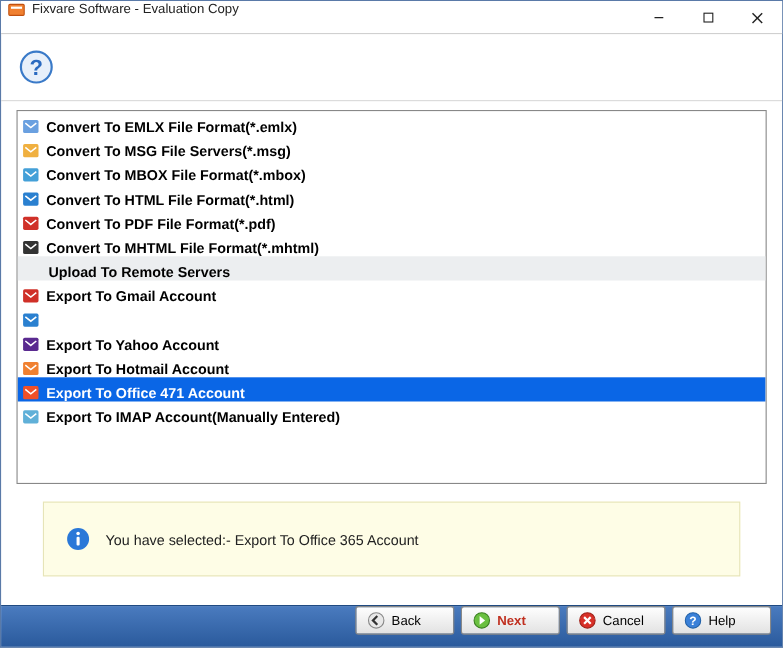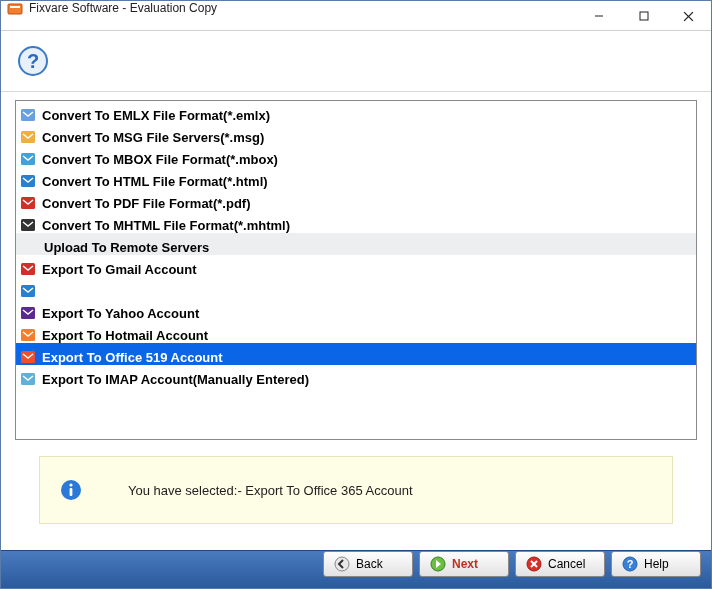--- a/index.html
+++ b/index.html
@@ -14,21 +14,21 @@
   .header .subtitle { font-size: 13px; color: #222; }
   .sep { height: 1px; background: #d9d9d9; margin: 0 0 8px 0; }
   .content { flex: 1; padding: 0 14px 8px 14px; display: flex; flex-direction: column; }
   .listbox { flex: 1; border: 1px solid #888; background: #fff; overflow-y: scroll; position: relative; }
   .list-item { display: flex; align-items: flex-end; height: 22px; padding: 0 4px; gap: 6px; cursor: default; font-weight: bold; color: #000; }
   .list-item .li-icon { width: 16px; height: 16px; flex-shrink: 0; }
   .list-item.selected { background: #0a66e6; color: #fff; }
   .list-header { background: #eceef0; font-weight: bold; padding-left: 28px; }
   .info-panel { margin: 16px 24px 18px 24px; background: #fefde6; border: 1px solid #e6e4b8; padding: 22px 20px; display: flex; align-items: center; gap: 14px; }
   .info-panel .info-icon { width: 22px; height: 22px; flex-shrink: 0; }
-  .info-panel .info-text { font-size: 13px; color: #222; margin-left: 32px; }
+  .info-panel .info-text { font-size: 13px; color: #222; }
   .button-bar { height: 38px; background: linear-gradient(#4a7bbf, #2a5a9c); display: flex; justify-content: flex-end; gap: 6px; padding: 0 10px; border-top: 1px solid #1f4a82; }
   .btn { height: 26px; min-width: 90px; display: flex; align-items: center; gap: 6px; padding: 0 10px; background: linear-gradient(#fefefe, #e2e2e2); border: 1px solid #888; border-radius: 3px; font-size: 12px; cursor: pointer; }
   .btn .btn-icon { width: 16px; height: 16px; }
   .btn.primary .btn-label { color: #c03020; font-weight: bold; }
   
   .listbox::-webkit-scrollbar { width: 17px; }
   .listbox::-webkit-scrollbar-track { background: #f0f0f0; }
   .listbox::-webkit-scrollbar-thumb { background: #c8c8c8; border: 1px solid #a8a8a8; }
 </style>
 </head>
@@ -145,21 +145,21 @@
               <rect x="1" y="2" width="14" height="12" rx="1.5" fill="#f08030"></rect>
               <path d="M3 5 L8 9 L13 5" stroke="#fff" fill="none" stroke-width="1.4"></path>
             </svg></span>
           <span>Export To Hotmail Account</span>
         </div>
         <div class="list-item selected">
           <span class="li-icon"><svg viewBox="0 0 16 16">
               <rect x="1" y="2" width="14" height="12" rx="1.5" fill="#f05028"></rect>
               <path d="M3 5 L8 9 L13 5" stroke="#fff" fill="none" stroke-width="1.4"></path>
             </svg></span>
-          <span>Export To Office 519 Account</span>
+          <span>Export To Office 471 Account</span>
         </div>
         <div class="list-item">
           <span class="li-icon"><svg viewBox="0 0 16 16">
               <rect x="1" y="2" width="14" height="12" rx="1.5" fill="#60b0d8"></rect>
               <path d="M3 5 L8 9 L13 5" stroke="#fff" fill="none" stroke-width="1.4"></path>
             </svg></span>
           <span>Export To IMAP Account(Manually Entered)</span>
         </div>
       </div>
 

